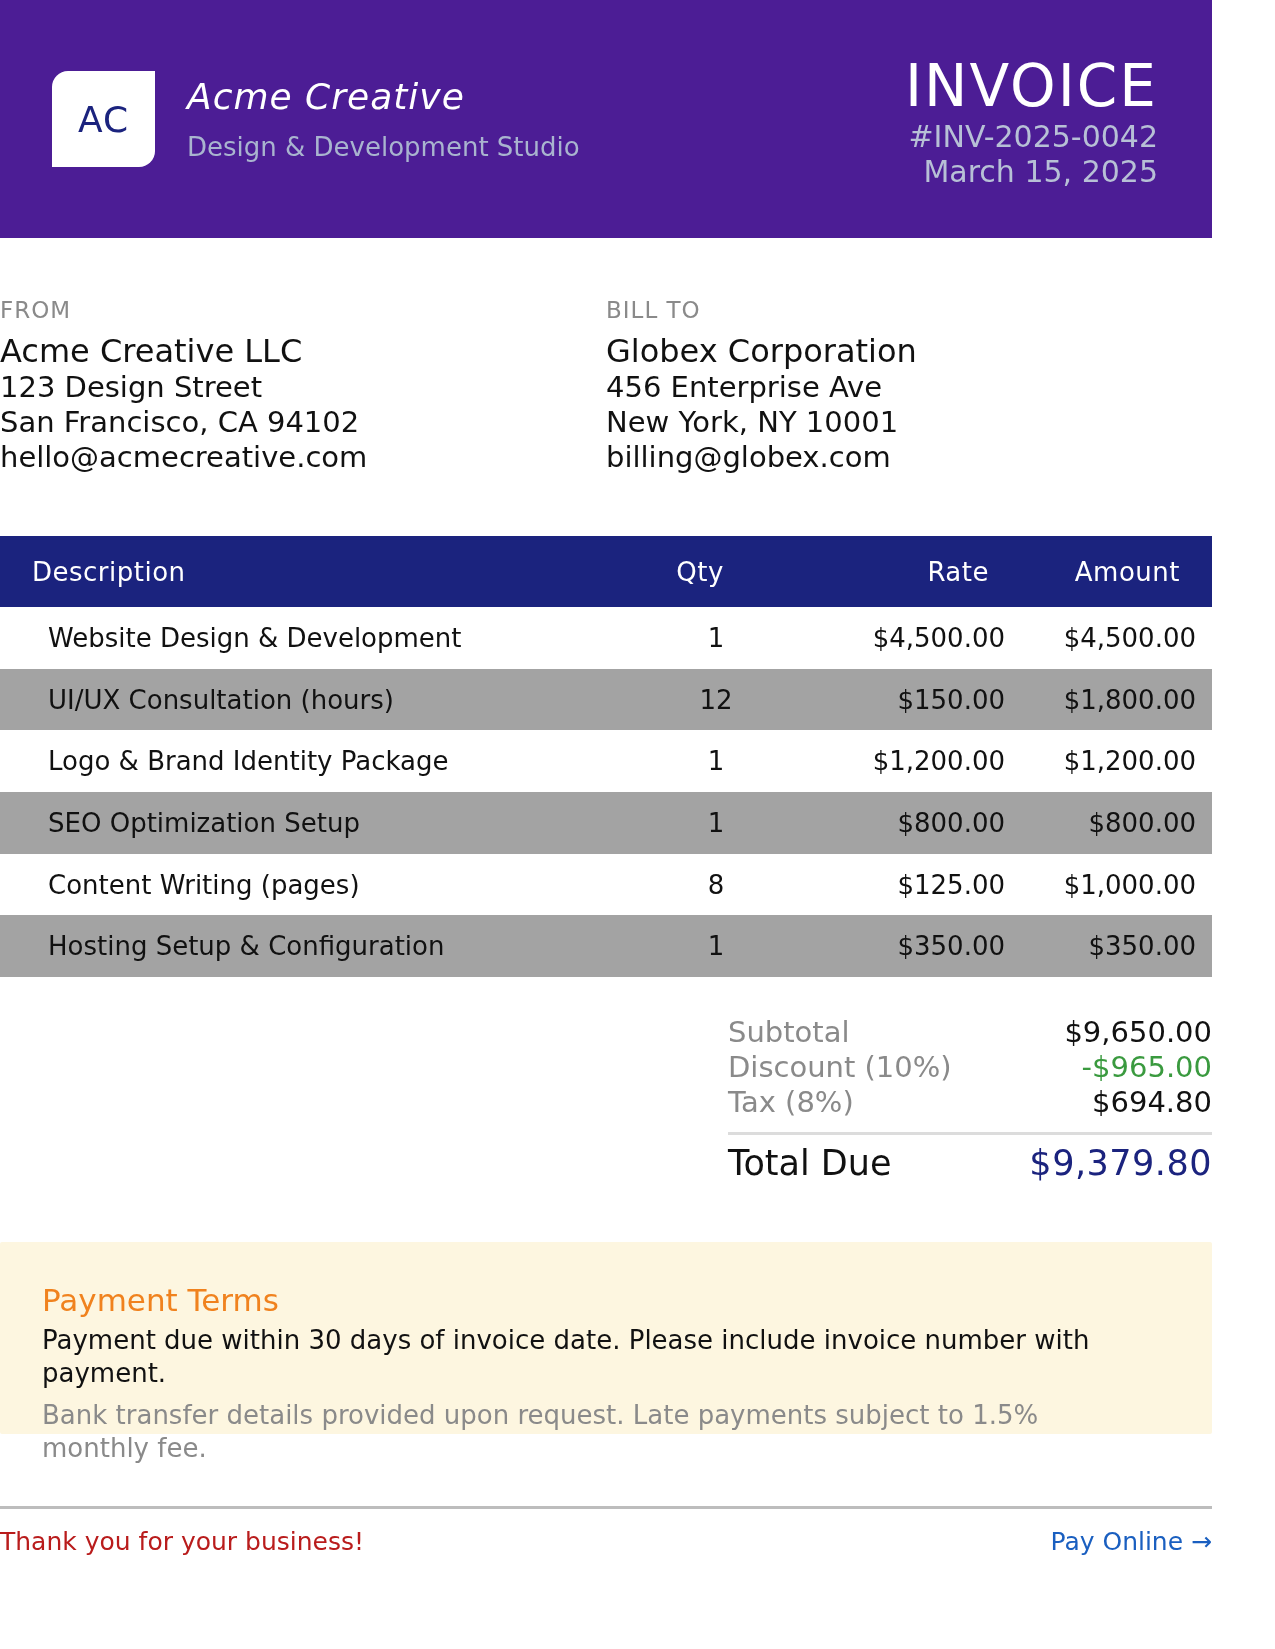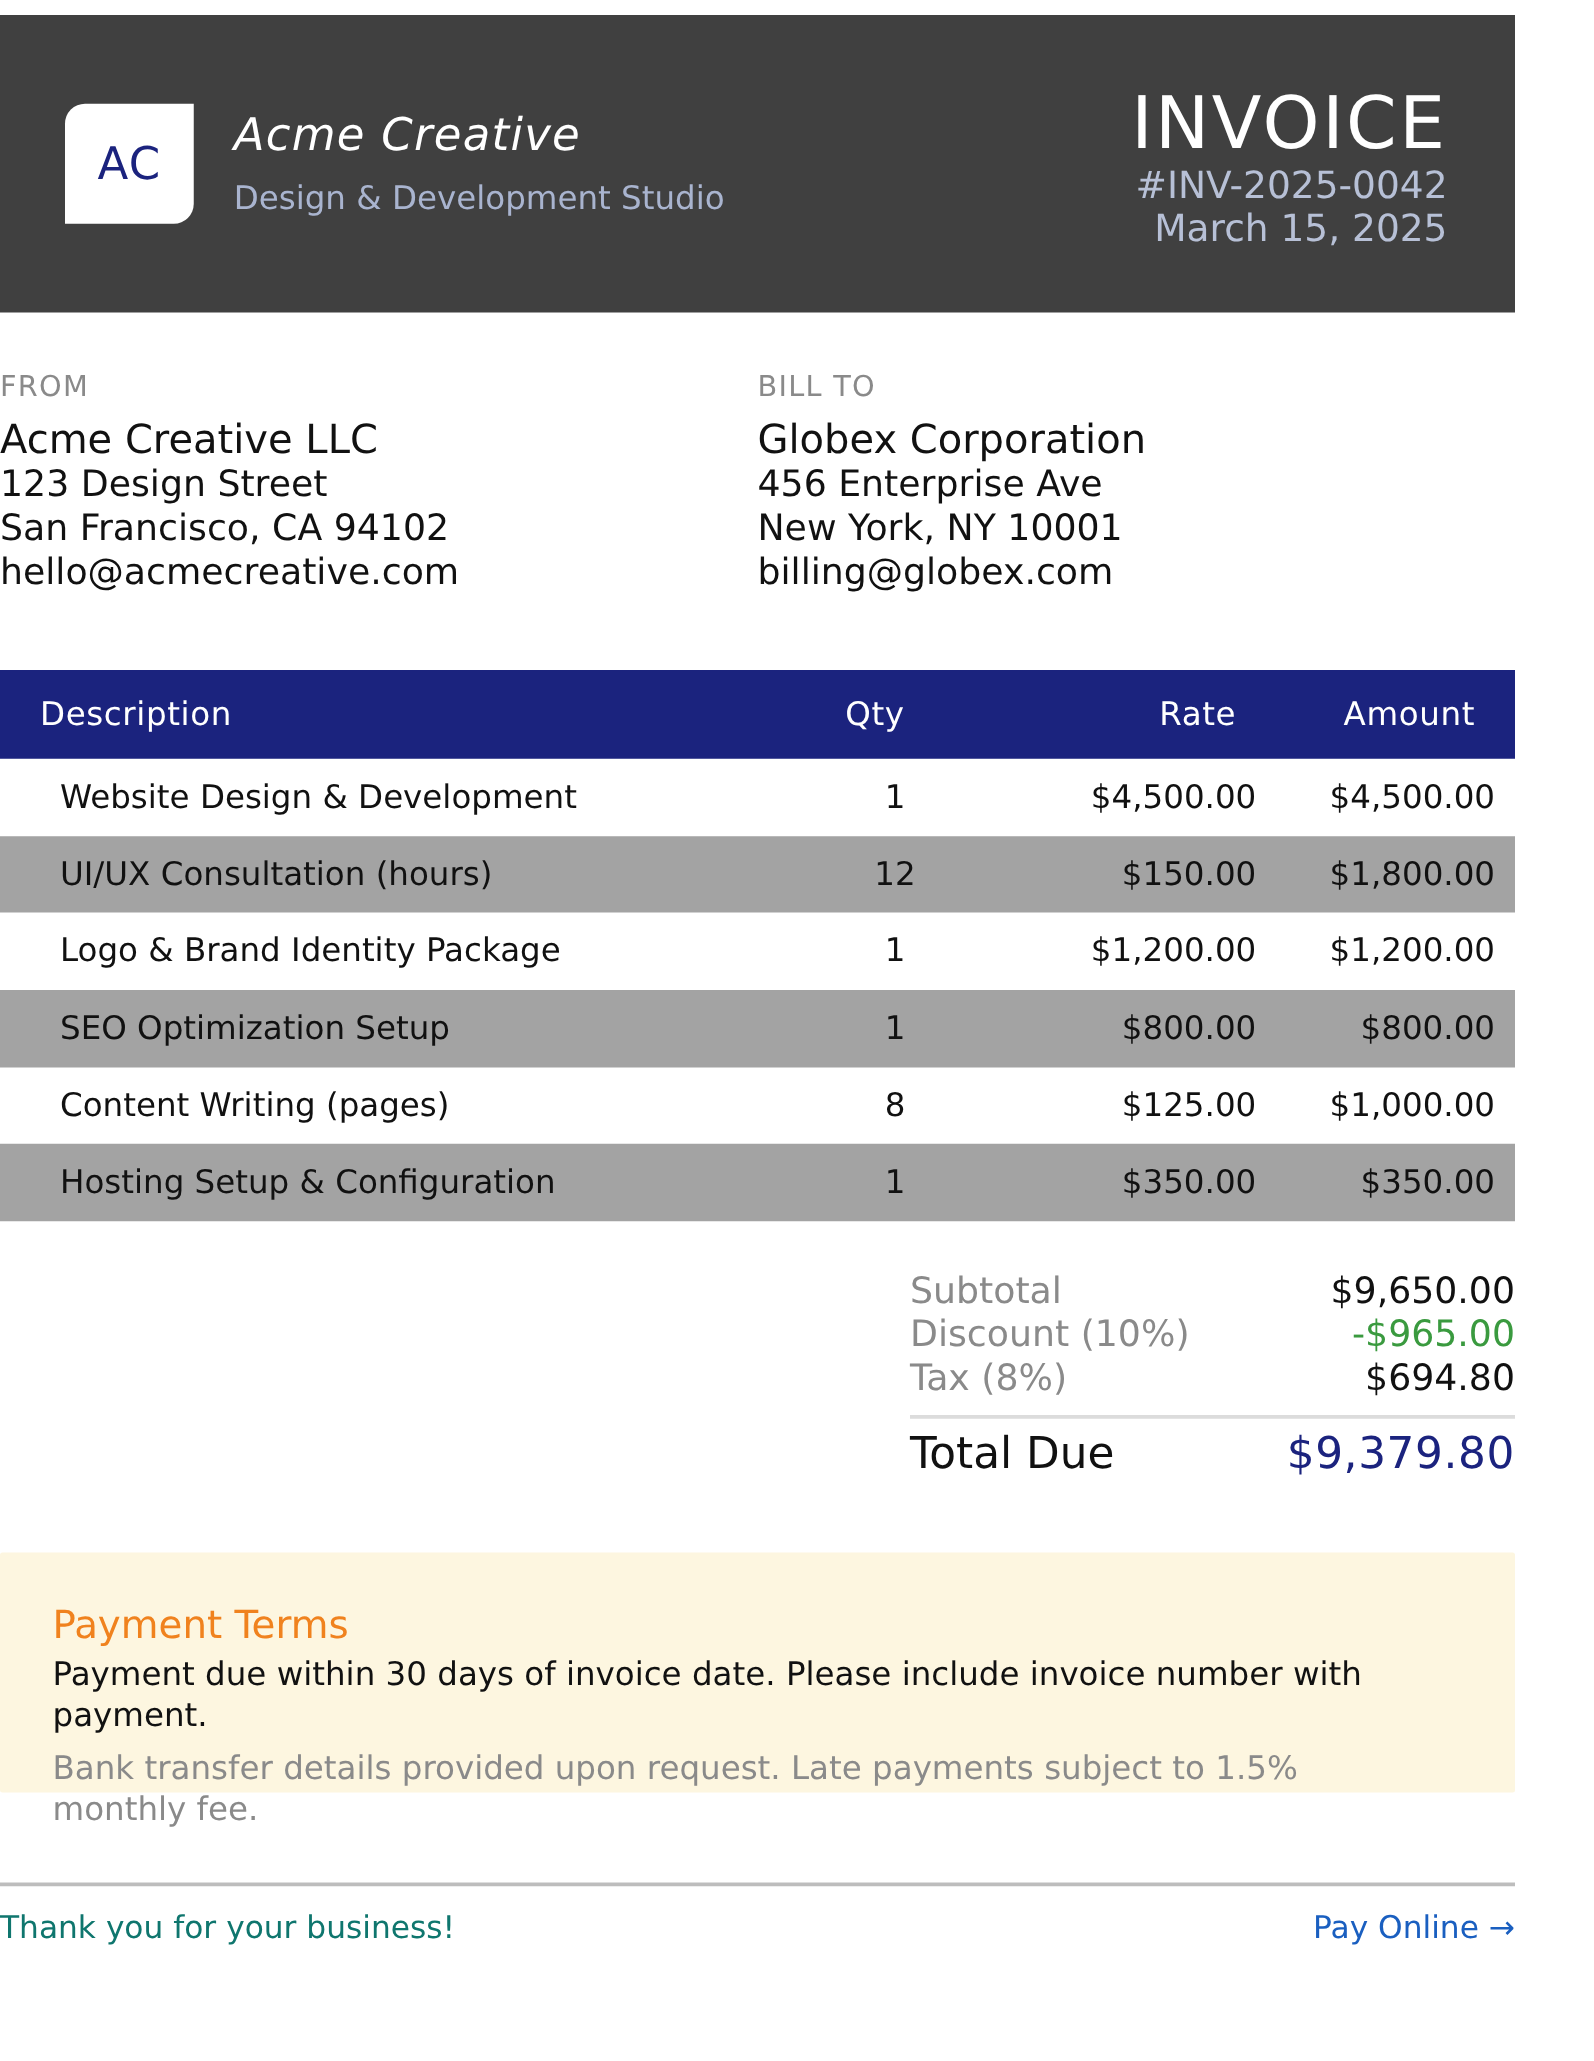--- a/index.html
+++ b/index.html
@@ -12,24 +12,24 @@
       color: #111111;
     }
     .page {
       position: relative;
       width: 1212px;
       height: 1649px;
     }
     
     .header {
       position: absolute;
-      left: 0; top: 12px;
+      left: 0; top: 0;
       width: 1212px;
       height: 238px;
-      background: #404040;
+      background: #4c1d95;
     }
     .logo-box {
       position: absolute;
       left: 52px; top: 71px;
       width: 103px; height: 96px;
       background: #ffffff;
       border-radius: 16px 0 16px 0;
       display: flex; align-items: center; justify-content: center;
       color: #1b237e;
       font-size: 36px;
@@ -188,21 +188,21 @@
       position: absolute;
       left: 0; top: 1506px;
       width: 1212px;
       height: 3px;
       background: #bdbdbd;
     }
     .footer-thanks {
       position: absolute;
       left: 0; top: 1527px;
       font-size: 25px;
-      color: #0f766e;
+      color: #b91c1c;
       white-space: nowrap;
     }
     .footer-pay {
       position: absolute;
       right: 0; top: 1527px;
       font-size: 25px;
       color: #1a5fc0;
       white-space: nowrap;
       text-decoration: none;
       cursor: pointer;

